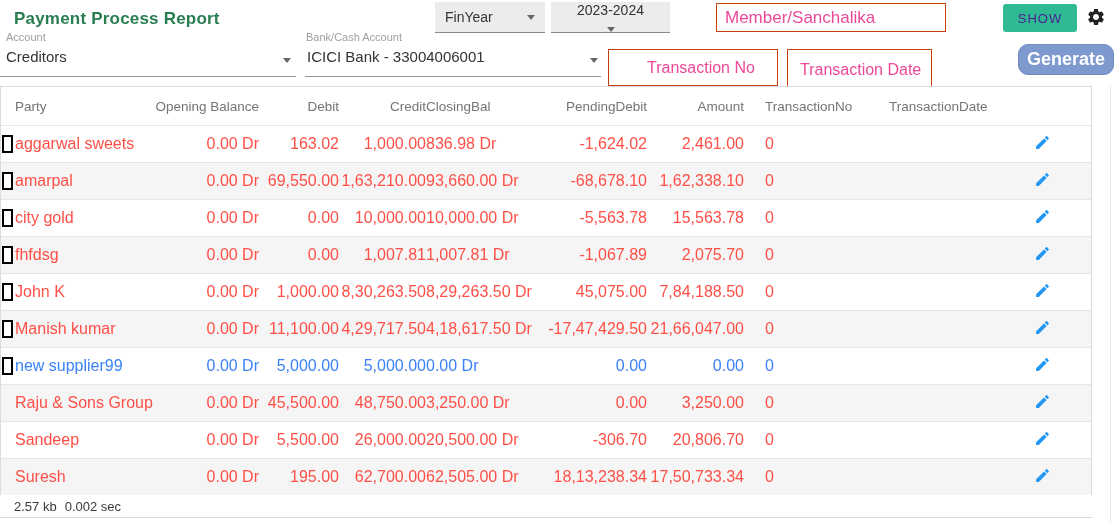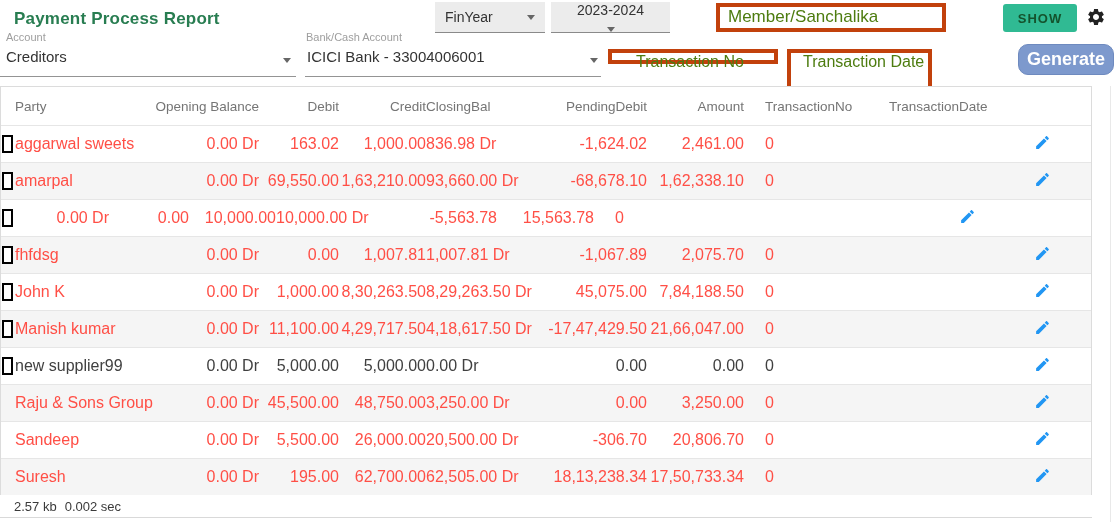--- a/index.html
+++ b/index.html
@@ -23,31 +23,31 @@
     padding:0 10px; font-size:14px; color:#333; cursor:pointer;
   }
   .sel-finyear { left:435px; width:110px; }
   .sel-year    { left:551px; width:119px;flex-direction:column; }
   .caret {
     width:0; height:0; border-left:4px solid transparent;
     border-right:4px solid transparent; border-top:5px solid #666;
     display:inline-block;
   }
   .red-box {
-    position:absolute; border:4px solid #c2410c; color:#4d7c0f;
-    display:flex; align-items:flex-start; font-size:16px; background:#fff;
+    position:absolute; border:1px solid #c2410c; color:#ec4899;
+    display:flex; align-items:center; font-size:16px; background:#fff;
   }
   .box-member { left:716px; top:3px;  width:230px; height:29px; padding-left:8px;  font-size:17px; }
-  .box-tno    { left:608px; top:49px; width:170px; height:15px; padding-left:24px; }
+  .box-tno    { left:608px; top:49px; width:170px; height:37px; padding-left:38px; }
   .box-tdate  { left:787px; top:49px; width:145px; height:41px; padding-left:12px; }
   .btn-show {
     position:absolute; left:1003px; top:4px; width:74px; height:28px;
-    background:#30ba93; color:#14532d; border:none; border-radius:3px;
+    background:#30ba93; color:#4c1d95; border:none; border-radius:3px;
     font-family:"Liberation Sans",sans-serif;
-    font-size:13px; font-weight:bold; letter-spacing:1px; cursor:pointer;
+    font-size:13px; font-weight:normal; letter-spacing:1px; cursor:pointer;
   }
   .btn-generate {
     position:absolute; left:1018px; top:44px; width:96px; height:31px;
     background:#7d99cd; border:1px solid #6e8abf; border-radius:10px;
     color:#fff; font-family:"Liberation Sans",sans-serif;
     font-size:18px; font-weight:bold; cursor:pointer;
   }
   .gear { position:absolute; left:1086px; top:7px; width:20px; height:20px; cursor:pointer; }
   .field-label { position:absolute; font-size:11px; color:#9e9e9e; top:31px; }
   .field-value { position:absolute; font-size:15px; color:#333; top:48px; cursor:pointer; }
@@ -66,21 +66,21 @@
   .t-head {
     display:flex; align-items:center; height:38px;
     color:#757575; font-size:13.5px; background:#fff;
   }
   .t-row {
     display:flex; align-items:center; height:37px;
     border-top:1px solid #e6e6e6; font-size:16px; color:#ff4f46;
     position:relative; white-space:nowrap;
   }
   .t-row.shaded { background:#f5f5f5; }
-  .t-row.dark-text { color:#404040; }
+  .t-row.dark-text { color:#3b82f6; }
   .cell { white-space:nowrap; overflow:visible; }
   .c1 { width:150px; padding-left:14px; text-align:left; }
   .c2 { width:108px; text-align:right; }
   .c3 { width:80px;  text-align:right; }
   .c4 { width:87px;  text-align:right; }
   .c5 { width:103px; text-align:left; }
   .c6 { width:118px; text-align:right; }
   .c7 { width:97px;  text-align:right; }
   .c8 { width:119px; padding-left:21px; text-align:left; }
   .c9 { width:130px; padding-left:26px; text-align:left; }
@@ -194,20 +194,21 @@
     <span class="cell c10">
       <span class="edit-btn">
         <svg viewBox="0 0 24 24" width="17" height="17" fill="#2196f3">
           <path d="M3 17.25V21h3.75L17.81 9.94l-3.75-3.75L3 17.25zM20.71 7.04c.39-.39.39-1.02 0-1.41l-2.34-2.34c-.39-.39-1.02-.39-1.41 0l-1.83 1.83 3.75 3.75 1.83-1.83z"></path>
         </svg>
       </span>
     </span>
   </div>
       <div class="t-row">
     <span class="row-check"></span>
+    <span class="cell c1">city gold</span>
     <span class="cell c2">0.00 Dr</span>
     <span class="cell c3">0.00</span>
     <span class="cell c4">10,000.00</span>
     <span class="cell c5">10,000.00 Dr</span>
     <span class="cell c6">-5,563.78</span>
     <span class="cell c7">15,563.78</span>
     <span class="cell c8">0</span>
     <span class="cell c9"></span>
     <span class="cell c10">
       <span class="edit-btn">

